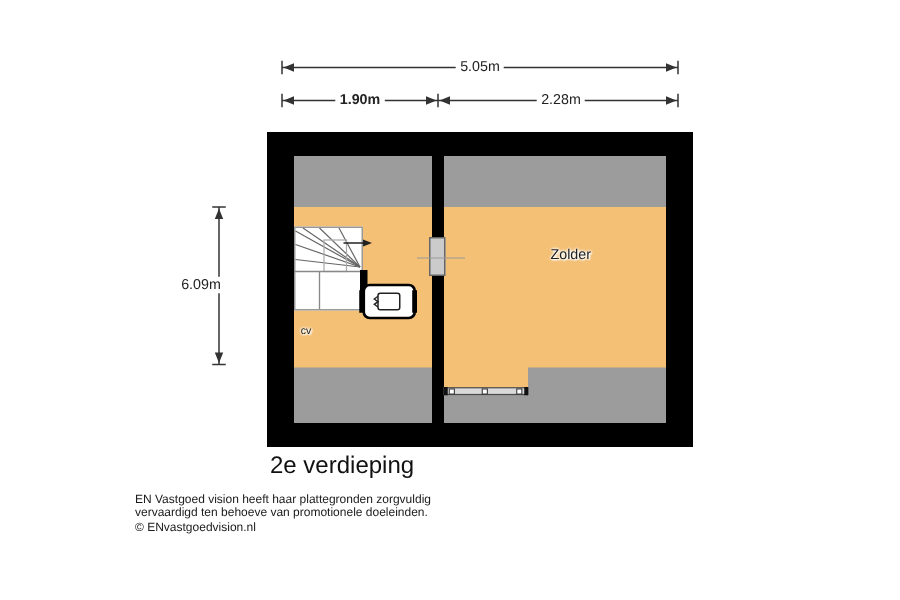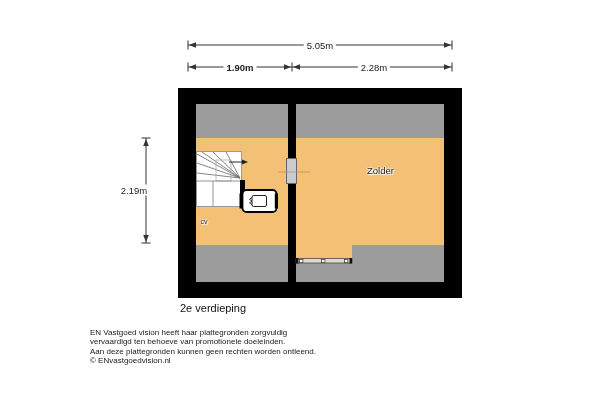--- a/index.html
+++ b/index.html
@@ -28,21 +28,21 @@
           z-index:5; pointer-events:none; }
   
   .dim { position:absolute; transform:translate(-50%,-50%); background:#fff;
          padding:0 3px; font-size:9.5px; color:#222; z-index:10; white-space:nowrap; }
   
   .room-label { position:absolute; transform:translate(-50%,-50%); font-size:9.5px;
          color:#222; z-index:10; white-space:nowrap;
          text-shadow:0 0 2px #fff, 0 0 2px #fff, 0 0 2px #fff, 1px 1px 1px #fff; }
   .cv-label { font-size:7px; }
   
-  .floor-title { position:absolute; left:180px; top:302px; font-size:11px;
+  .floor-title { position:absolute; left:180px; top:302px; font-size:16px;
          color:#111; z-index:10; }
   .disclaimer { position:absolute; left:90px; top:328px; width:460px;
          text-align:left; font-size:8px; line-height:9.3px; color:#1a1a1a; z-index:10; }
 </style>
 </head>
 <body>
 
 <div class="screen">
 
   <div class="plan">
@@ -121,26 +121,25 @@
       <rect x="349.5" y="258" width="2.5" height="5.5" fill="#111"></rect>
       <rect x="299.5" y="259.3" width="3.4" height="3.4" fill="#fff" stroke="#333" stroke-width="0.7"></rect>
       <rect x="321.5" y="259.3" width="3.4" height="3.4" fill="#fff" stroke="#333" stroke-width="0.7"></rect>
       <rect x="344.5" y="259.3" width="3.4" height="3.4" fill="#fff" stroke="#333" stroke-width="0.7"></rect>
     </g>
   </svg>
 
   <span class="dim" style="left:320px; top:45px;">5.05m</span>
   <span class="dim" style="left:240px; top:67px;font-weight:bold;">1.90m</span>
   <span class="dim" style="left:374px; top:67px;">2.28m</span>
-  <span class="dim" style="left:134px; top:190px;">2.19m</span>
+  <span class="dim" style="left:134px; top:190px;">6.09m</span>
 
   <span class="room-label" style="left:375px; top:170px;padding-left:11px;">Zolder</span>
   <span class="room-label cv-label" style="left:204px; top:221px;">cv</span>
 
   <div class="floor-title">2e verdieping</div>
   <div class="disclaimer">
     <div>EN Vastgoed vision heeft haar plattegronden zorgvuldig</div>
     <div>vervaardigd ten behoeve van promotionele doeleinden.</div>
-    <div>Aan deze plattegronden kunnen geen rechten worden ontleend.</div>
     <div>© ENvastgoedvision.nl</div>
   </div>
 
 </div>
 
 </body></html>

